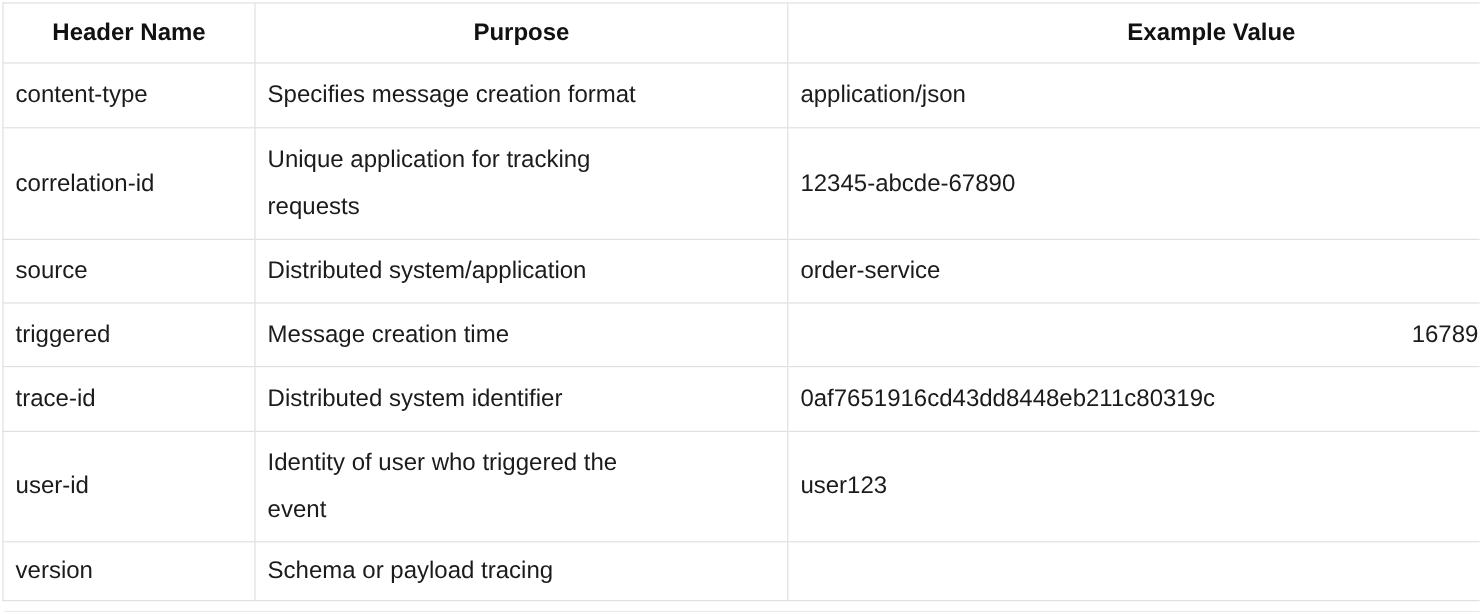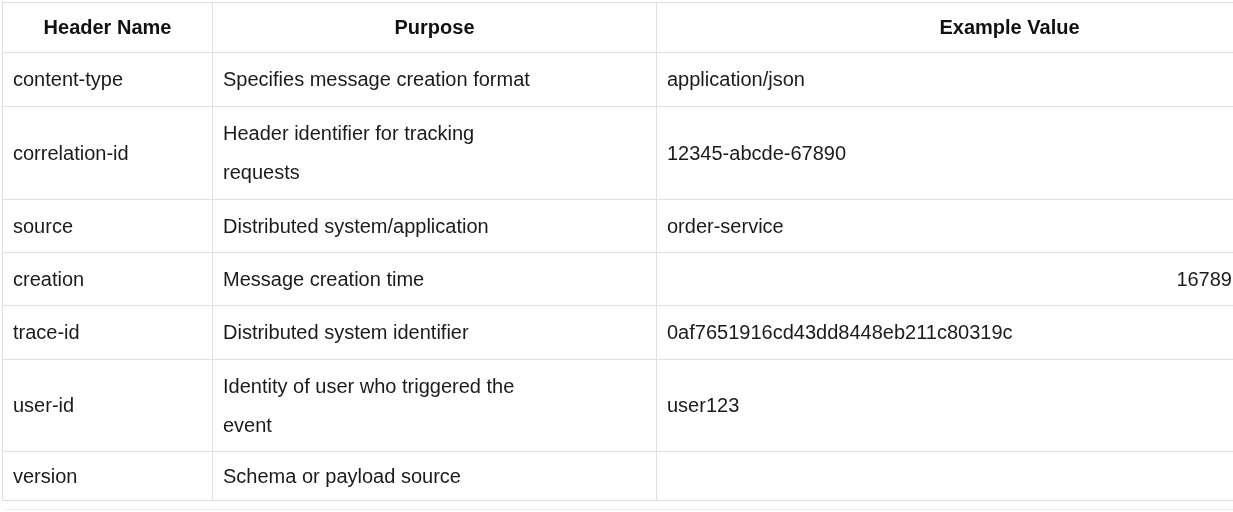--- a/index.html
+++ b/index.html
@@ -82,48 +82,48 @@
       </tr>
     </thead>
     <tbody class="rows">
         <tr>
           <td>content-type</td>
           <td class="cell-purpose">Specifies message creation format</td>
           <td>application/json</td>
         </tr>
         <tr>
           <td>correlation-id</td>
-          <td class="cell-purpose">Header identifier for tracking
+          <td class="cell-purpose">Unique application for tracking
 requests</td>
           <td>12345-abcde-67890</td>
         </tr>
         <tr>
           <td>source</td>
           <td class="cell-purpose">Distributed system/application</td>
           <td>order-service</td>
         </tr>
         <tr>
-          <td>creation</td>
+          <td>triggered</td>
           <td class="cell-purpose">Message creation time</td>
           <td class="align-right">16789</td>
         </tr>
         <tr>
           <td>trace-id</td>
           <td class="cell-purpose">Distributed system identifier</td>
           <td>0af7651916cd43dd8448eb211c80319c</td>
         </tr>
         <tr>
           <td>user-id</td>
           <td class="cell-purpose">Identity of user who triggered the
 event</td>
           <td>user123</td>
         </tr>
         <tr>
           <td>version</td>
-          <td class="cell-purpose">Schema or payload source</td>
+          <td class="cell-purpose">Schema or payload tracing</td>
           <td></td>
         </tr>
       </tbody>
     <tbody>
       <tr class="sliver">
         <td></td>
         <td></td>
         <td></td>
       </tr>
     </tbody>

